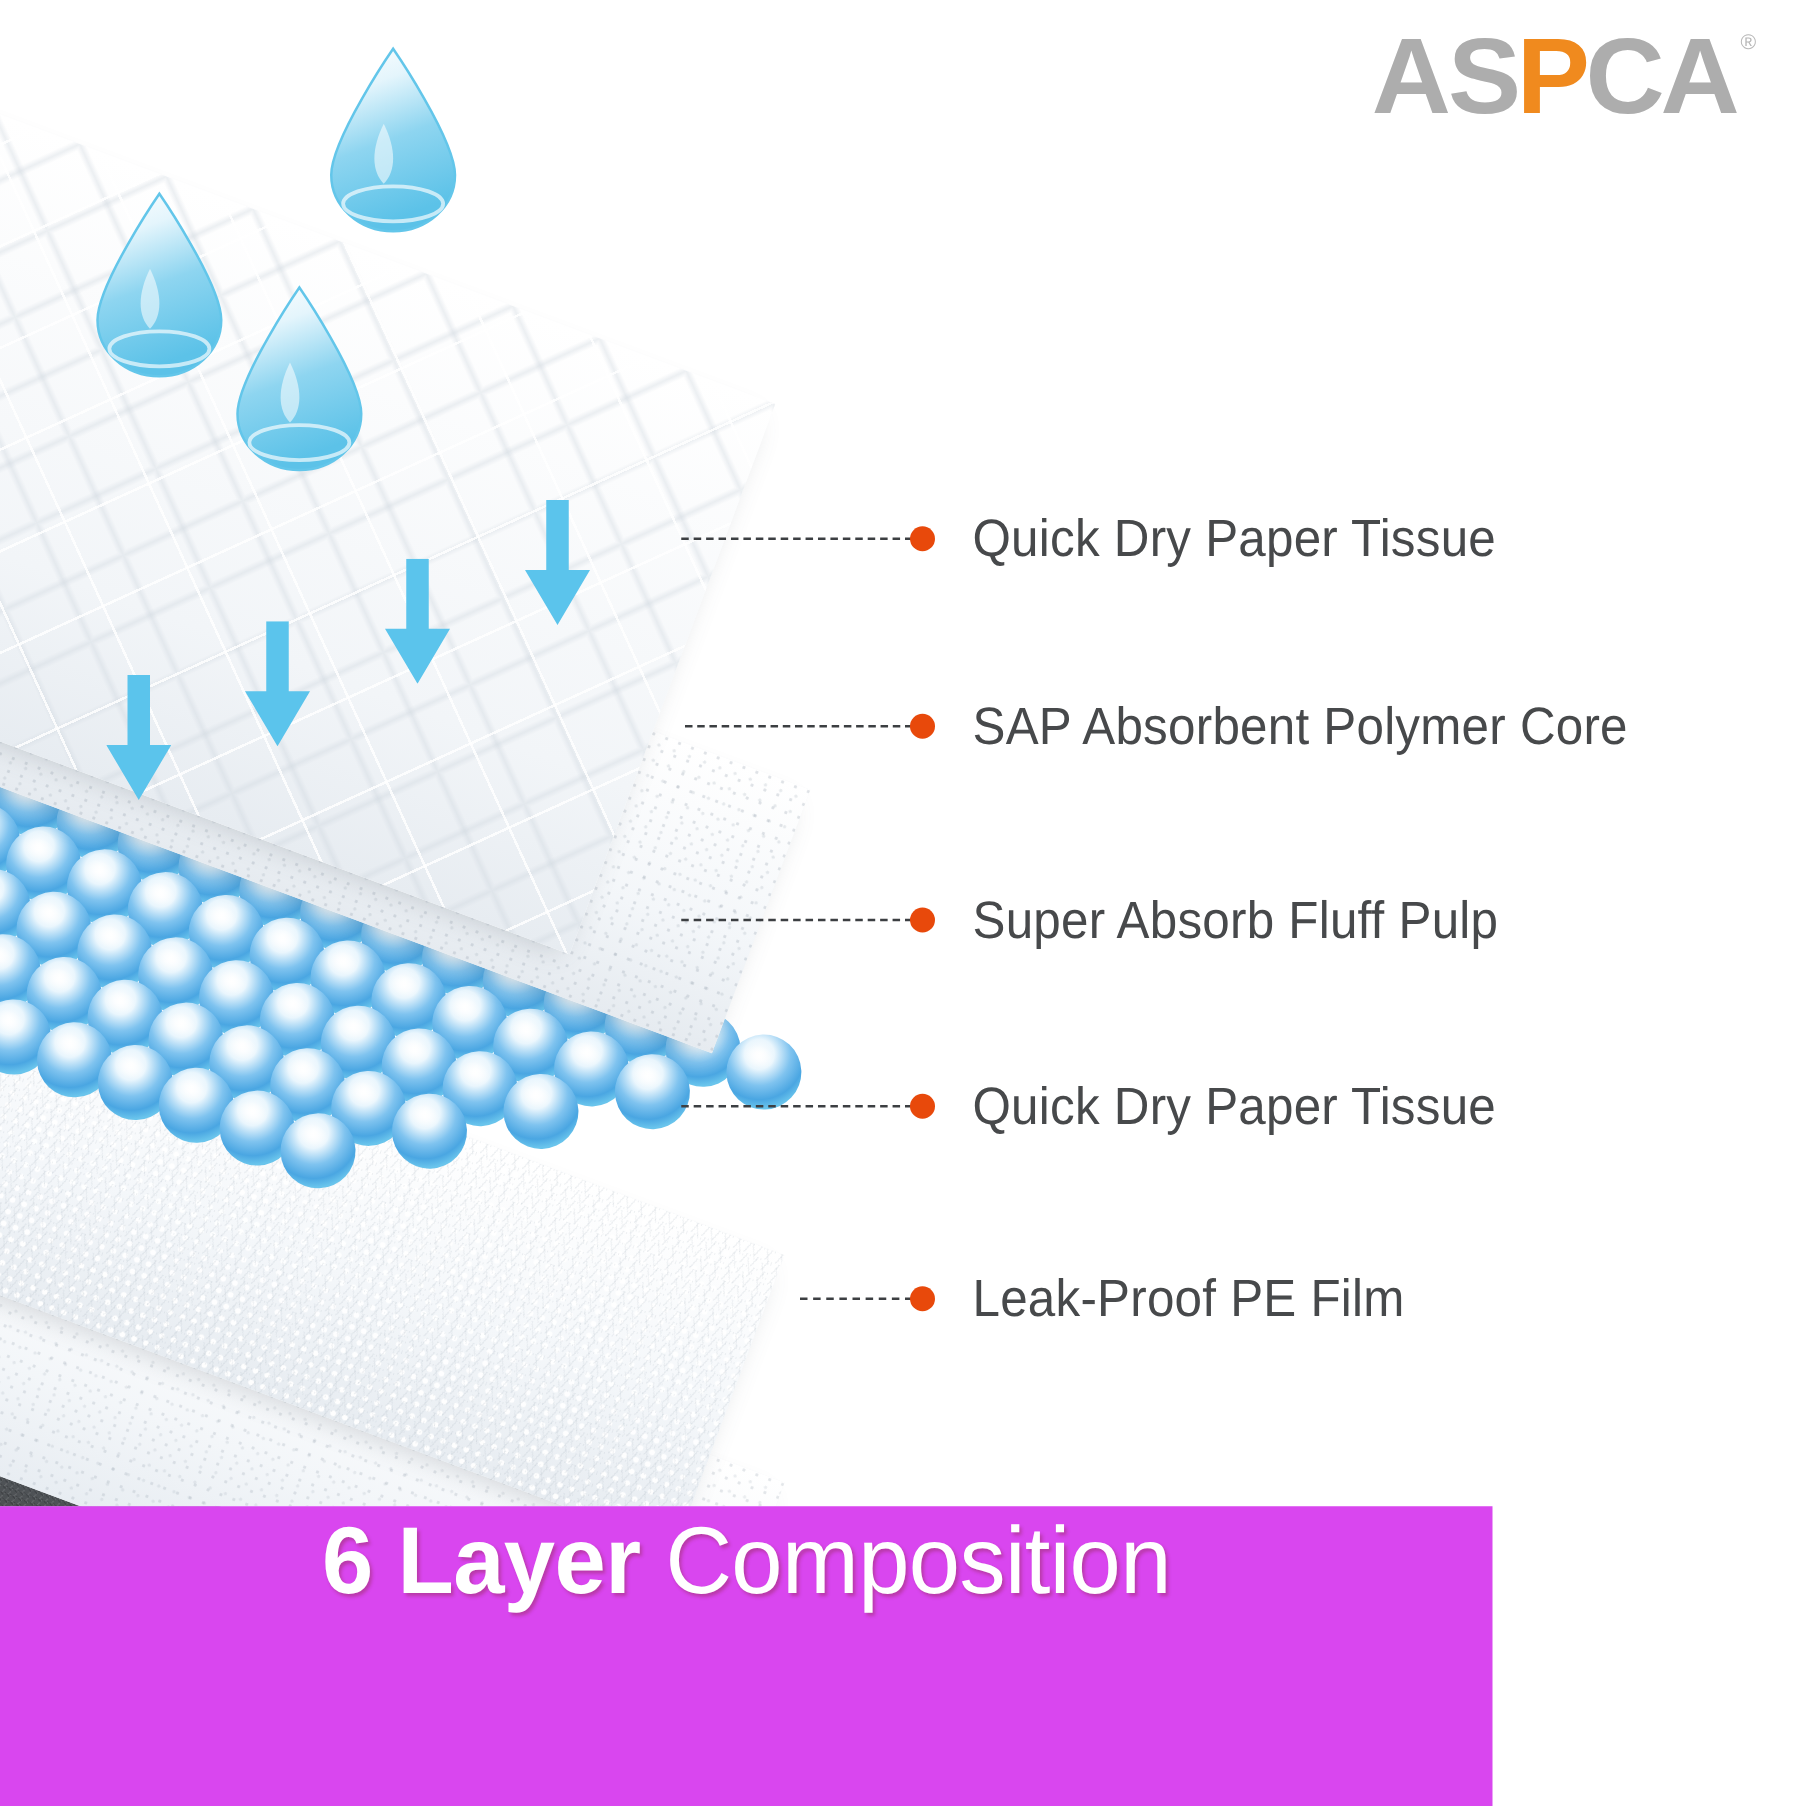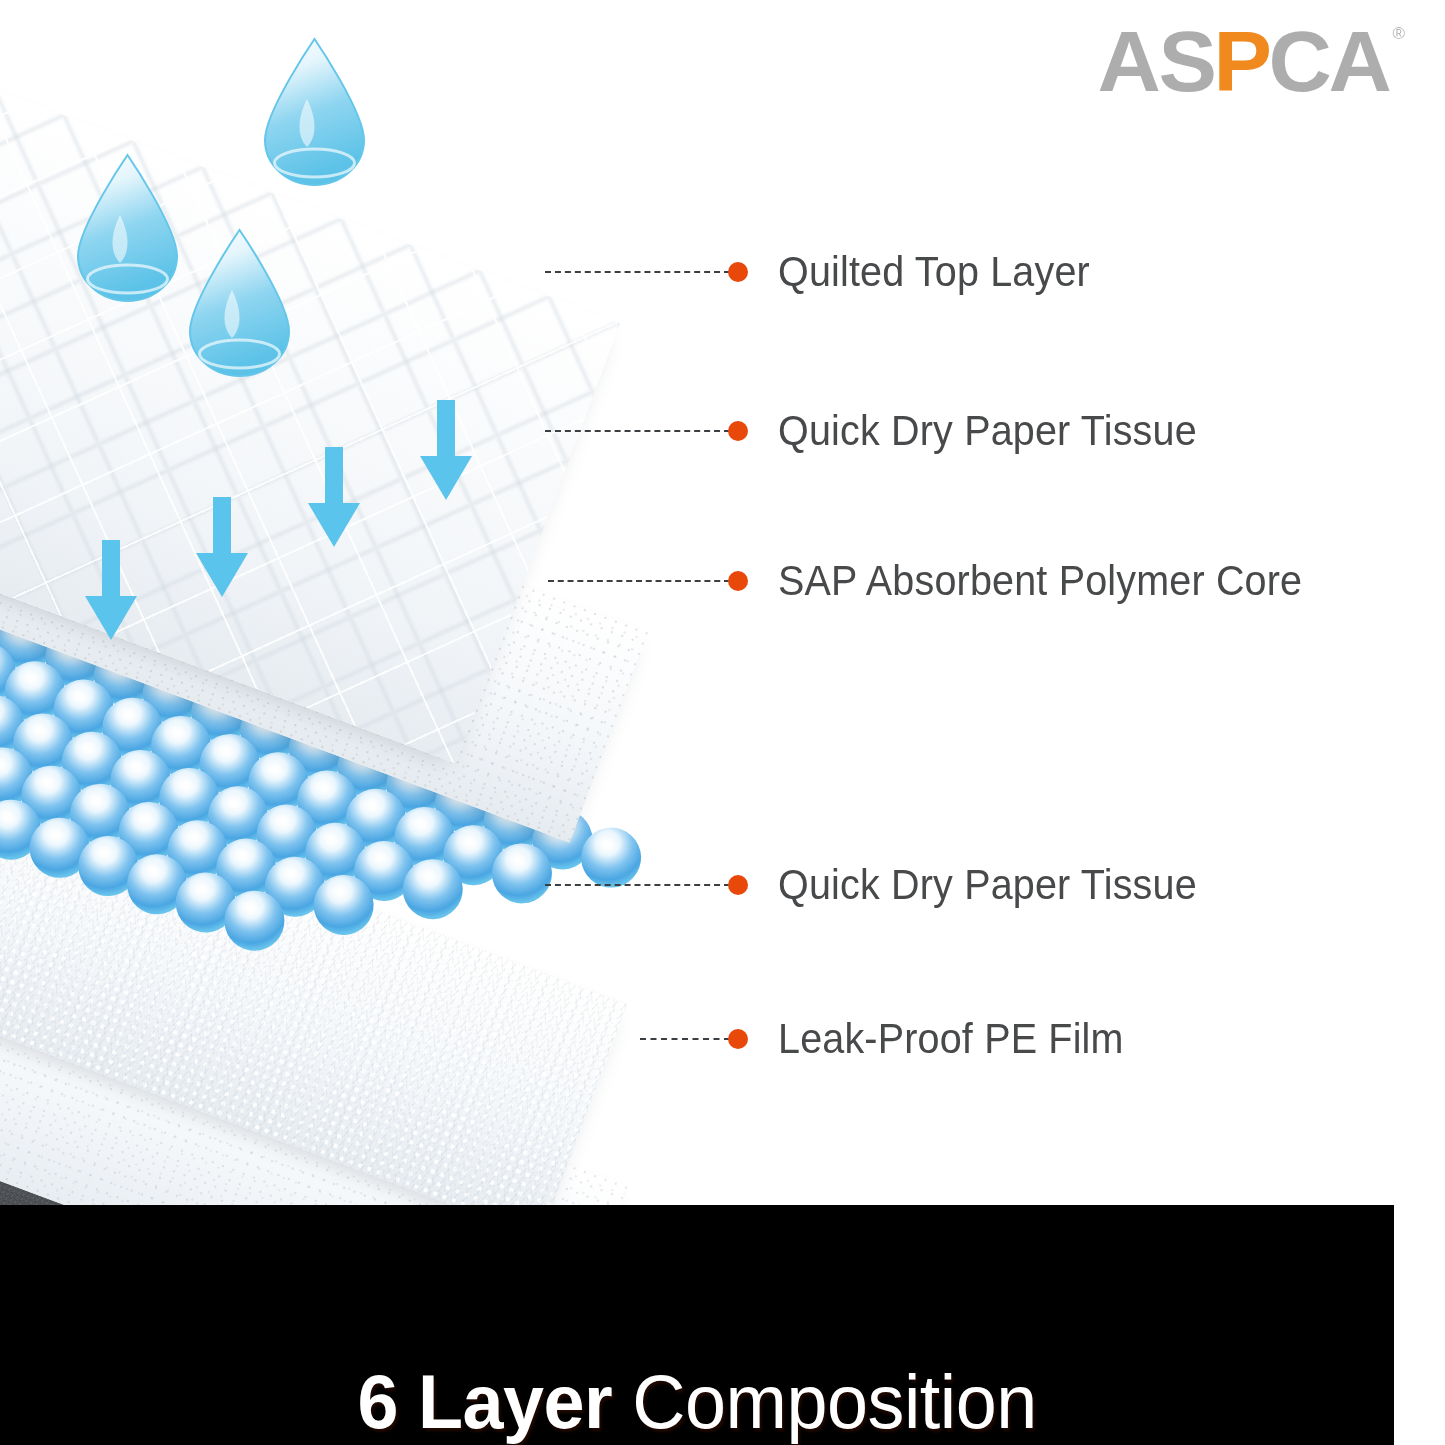--- a/index.html
+++ b/index.html
@@ -197,25 +197,25 @@
     transform: scaleX(0.94);
     transform-origin: 0 50%;
     white-space: nowrap;
   }
 
   
   #banner {
     position: absolute;
     left: 0;
     top: 1205px;
-    width: 1394px;
+    width: 1194px;
     height: 240px;
-    background: #000000;
+    background: #d946ef;
     display: flex;
-    align-items: flex-end;
+    align-items: flex-start;
     justify-content: center;
   }
   #banner .btext {
     font-family: "Liberation Sans", sans-serif;
     font-size: 76px;
     color: #ffffff;
     letter-spacing: -0.5px;
     text-shadow: 2px 3px 3px rgba(110,30,0,0.30);
     white-space: nowrap;
     transform: scaleX(0.97);
@@ -546,38 +546,38 @@
       <svg width="107" height="150" viewBox="0 0 107 150">
         <path d="M53.5 2 C53.5 2 103 74 103 103 C103 128 81 148 53.5 148 C26 148 4 128 4 103 C4 74 53.5 2 53.5 2 Z" fill="url(#dropG1)" stroke="#63c6ea" stroke-width="2"></path>
         <ellipse cx="53.5" cy="126" rx="40" ry="14" fill="none" stroke="#ffffff" stroke-opacity="0.65" stroke-width="3"></ellipse>
         <path d="M46 62 C36 82 36 100 46 110 C56 100 56 82 46 62 Z" fill="#ffffff" fill-opacity="0.55"></path>
       </svg>
     </div>
   </div>
 
   <div id="callouts">
 
-    <div class="callout" style="top:244px;">
-      <div class="leader" style="left:545px; width:185px;"></div>
-      <div class="dot" style="left:728px;"></div>
-      <div class="ctext">Quilted Top Layer</div>
-    </div>
 
     <div class="callout" style="top:403px;">
       <div class="leader" style="left:545px; width:185px;"></div>
       <div class="dot" style="left:728px;"></div>
       <div class="ctext">Quick Dry Paper Tissue</div>
     </div>
 
     <div class="callout" style="top:553px;text-decoration:underline;">
       <div class="leader" style="left:548px; width:182px;"></div>
       <div class="dot" style="left:728px;"></div>
       <div class="ctext">SAP Absorbent Polymer Core</div>
     </div>
 
+    <div class="callout" style="top:708px;">
+      <div class="leader" style="left:545px; width:185px;"></div>
+      <div class="dot" style="left:728px;"></div>
+      <div class="ctext">Super Absorb Fluff Pulp</div>
+    </div>
 
     <div class="callout" style="top:857px;">
       <div class="leader" style="left:545px; width:185px;"></div>
       <div class="dot" style="left:728px;"></div>
       <div class="ctext">Quick Dry Paper Tissue</div>
     </div>
 
     <div class="callout" style="top:1011px;">
       <div class="leader" style="left:640px; width:90px;"></div>
       <div class="dot" style="left:728px;"></div>

